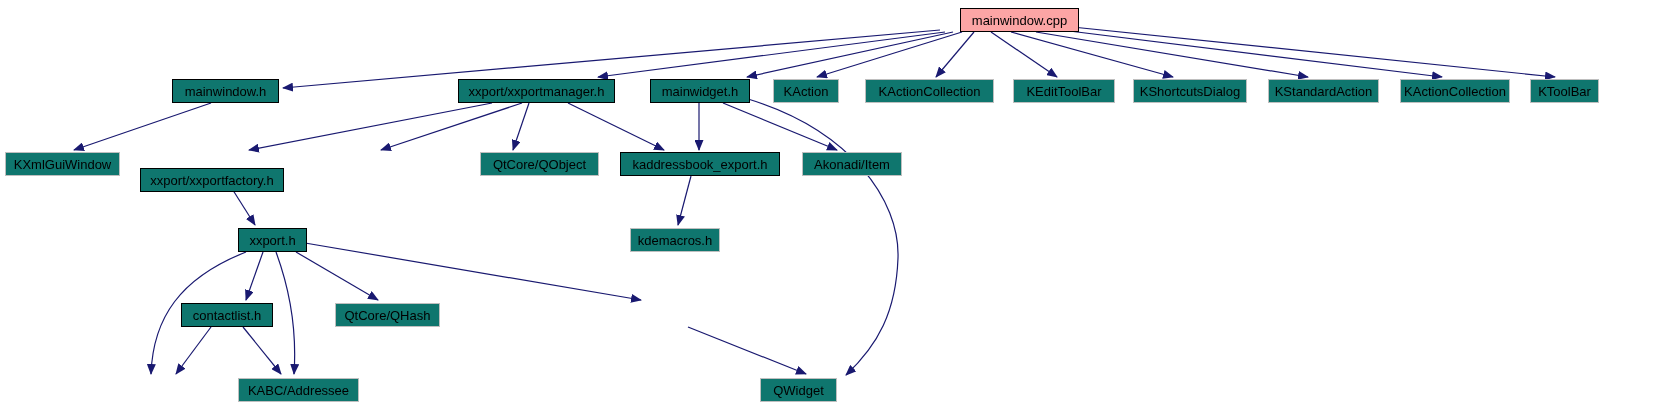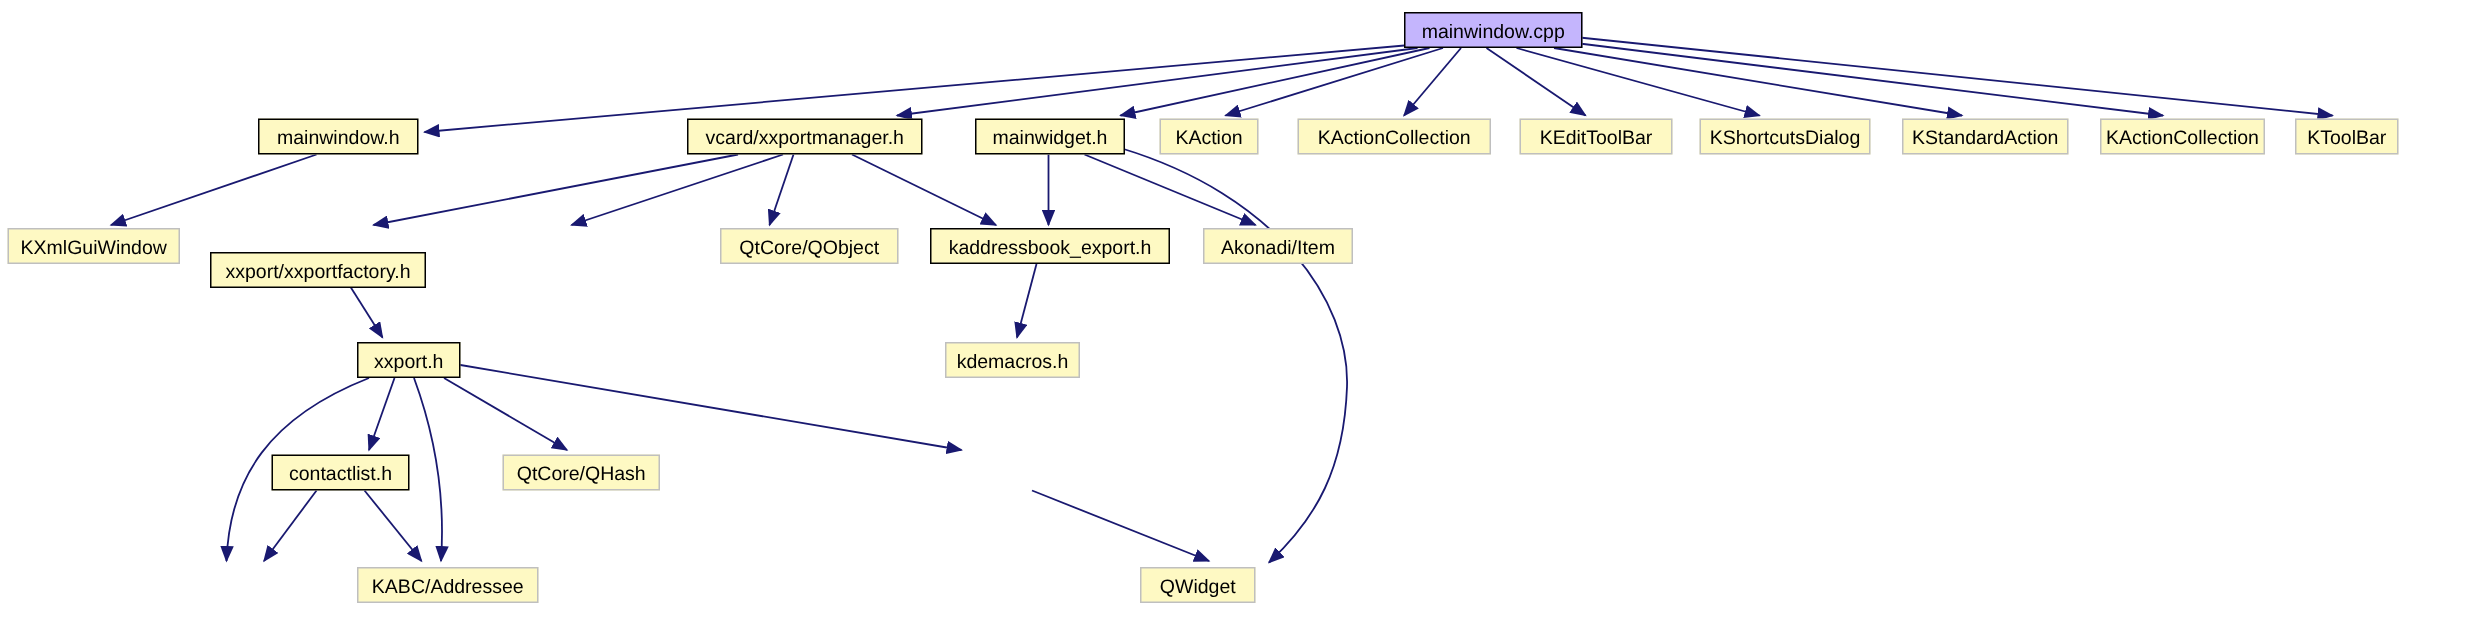--- a/index.html
+++ b/index.html
@@ -8,29 +8,29 @@
     width:1659px;height:411px;
     background:#ffffff;
     font-family:"Liberation Sans", sans-serif;
     overflow:hidden;
   }
   #edges{position:absolute;left:0;top:0;z-index:1;}
   .node{
     position:absolute;
     height:22px;
     display:flex;align-items:center;justify-content:center;
-    background:#fef9c3;
+    background:#0f766e;
     border:1px solid #bfbfbf;
     font-size:13px;color:#000000;
     white-space:nowrap;
     z-index:2;
     box-sizing:content-box;
   }
   .node.internal{border:1px solid #000000;}
-  .node.root{border:1px solid #000000;background:#c4b5fd;}
+  .node.root{border:1px solid #000000;background:#fca5a5;margin-left:24px;}
   .edge{stroke:#191970;stroke-width:1.2;fill:none;}
 </style>
 </head>
 <body>
 
 <div id="graph">
 
   <svg id="edges" width="1659" height="411">
     <defs>
       <marker id="arrow" markerUnits="userSpaceOnUse" markerWidth="12" markerHeight="9" refX="10" refY="4.5" orient="auto">
@@ -63,21 +63,21 @@
     <path class="edge" marker-end="url(#arrow)" d="M296,252 L378,300"></path>
     <path class="edge" marker-end="url(#arrow)" d="M305,243 L641,300"></path>
     <path class="edge" marker-end="url(#arrow)" d="M211,327 L176,374"></path>
     <path class="edge" marker-end="url(#arrow)" d="M243,327 L281,374"></path>
     <path class="edge" marker-end="url(#arrow)" d="M688,327 L806,374"></path>
   </svg>
 
   <div class="node root" style="left:936px;top:8px;width:117px">mainwindow.cpp</div>
 
   <div class="node internal" style="left:172px;top:79px;width:105px">mainwindow.h</div>
-  <div class="node internal" style="left:458px;top:79px;width:155px">vcard/xxportmanager.h</div>
+  <div class="node internal" style="left:458px;top:79px;width:155px">xxport/xxportmanager.h</div>
   <div class="node internal" style="left:650px;top:79px;width:98px">mainwidget.h</div>
   <div class="node" style="left:773px;top:79px;width:64px">KAction</div>
   <div class="node" style="left:865px;top:79px;width:127px">KActionCollection</div>
   <div class="node" style="left:1013px;top:79px;width:100px">KEditToolBar</div>
   <div class="node" style="left:1133px;top:79px;width:112px">KShortcutsDialog</div>
   <div class="node" style="left:1268px;top:79px;width:109px">KStandardAction</div>
   <div class="node" style="left:1400px;top:79px;width:108px">KActionCollection</div>
   <div class="node" style="left:1530px;top:79px;width:67px">KToolBar</div>
 
   <div class="node" style="left:5px;top:152px;width:113px">KXmlGuiWindow</div>

